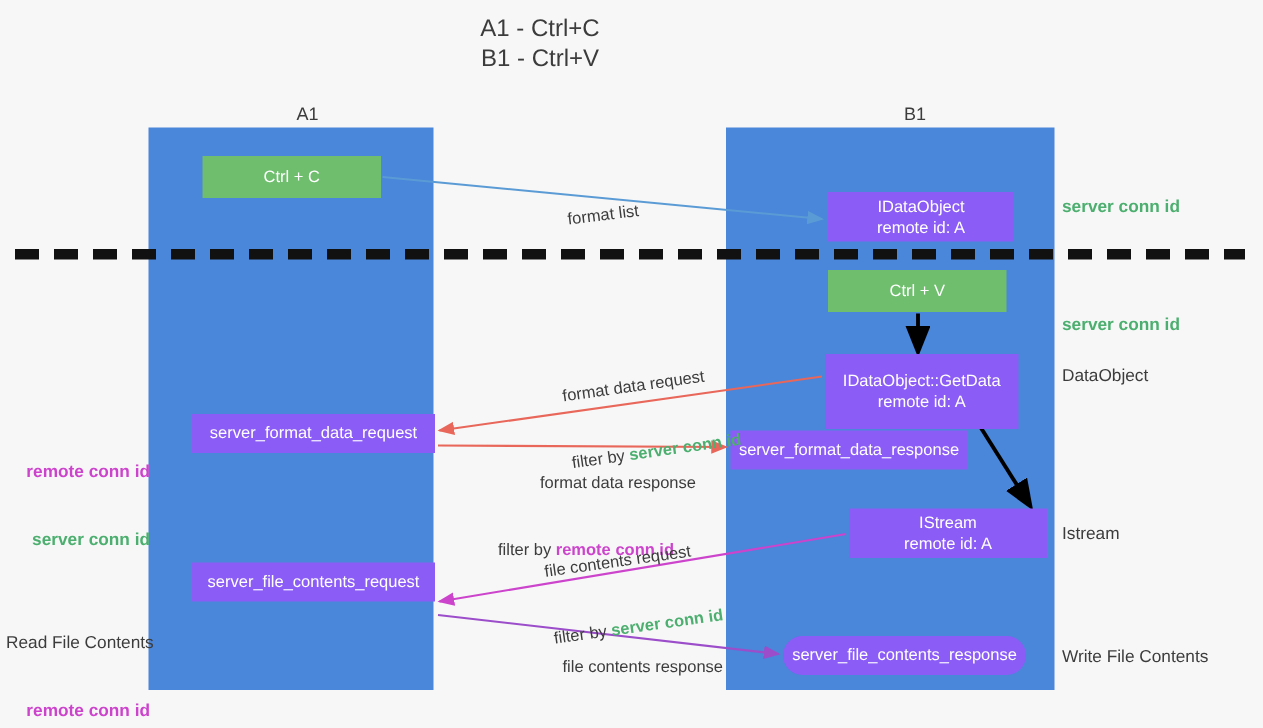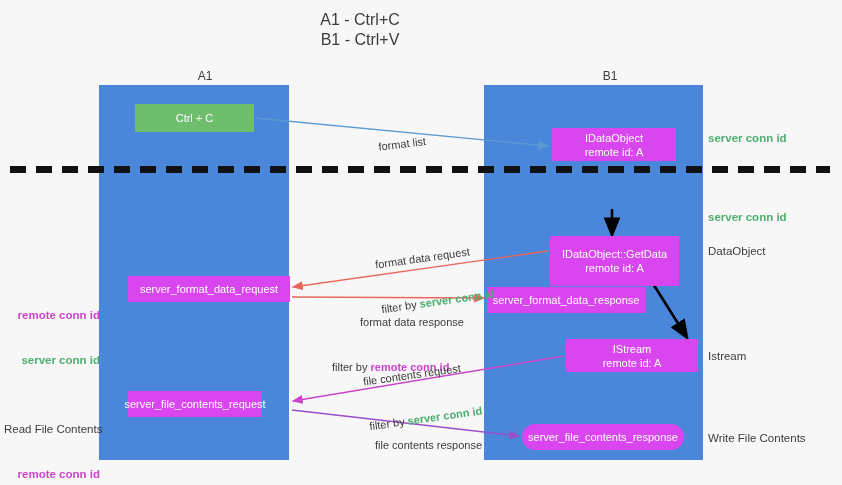--- a/index.html
+++ b/index.html
@@ -60,30 +60,30 @@
     line-height: 14px;
     text-align: center;
     display: flex;
     flex-direction: column;
     align-items: center;
     justify-content: center;
     white-space: pre;
     box-sizing: border-box;
   }
   .node.green { background: #6ebe6e; }
-  .node.orange { background: #d946ef; }
+  .node.orange { background: #8b5cf6; }
 
   #box-ctrlc   { left: 135px; top: 104px; width: 119px; height: 28px; }
   #box-idataobj{ left: 552px; top: 128px; width: 124px; height: 33px; }
   #box-ctrlv   { left: 552px; top: 180px; width: 119px; height: 28px; }
   #box-getdata { left: 550px; top: 236px; width: 129px; height: 50px; }
   #box-sfdreq  { left: 128px; top: 276px; width: 162px; height: 26px; }
   #box-sfdresp { left: 487px; top: 287px; width: 158px; height: 26px; }
   #box-istream { left: 566px; top: 339px; width: 132px; height: 33px; }
-  #box-sfcreq  { left: 128px; top: 391px; width: 134px; height: 26px; }
+  #box-sfcreq  { left: 128px; top: 375px; width: 162px; height: 26px; }
   #box-sfcresp { left: 522px; top: 424px; width: 162px; height: 26px; border-radius: 13px; }
 
   
   .edge-label {
     font-size: 11px;
     line-height: 15px;
     color: #3c3c3c;
     white-space: pre;
   }
   .conn-server { color: #4caf6f; font-weight: bold; }
@@ -209,20 +209,23 @@
 
   <div id="box-ctrlc" class="abs node green">
     <span>Ctrl + C</span>
   </div>
 
   <div id="box-idataobj" class="abs node orange">
     <span>IDataObject</span>
     <span>remote id: A</span>
   </div>
 
+  <div id="box-ctrlv" class="abs node green">
+    <span>Ctrl + V</span>
+  </div>
 
   <div id="box-getdata" class="abs node orange">
     <span>IDataObject::GetData</span>
     <span>remote id: A</span>
   </div>
 
   <div id="box-sfdreq" class="abs node orange">
     <span>server_format_data_request</span>
   </div>
 

